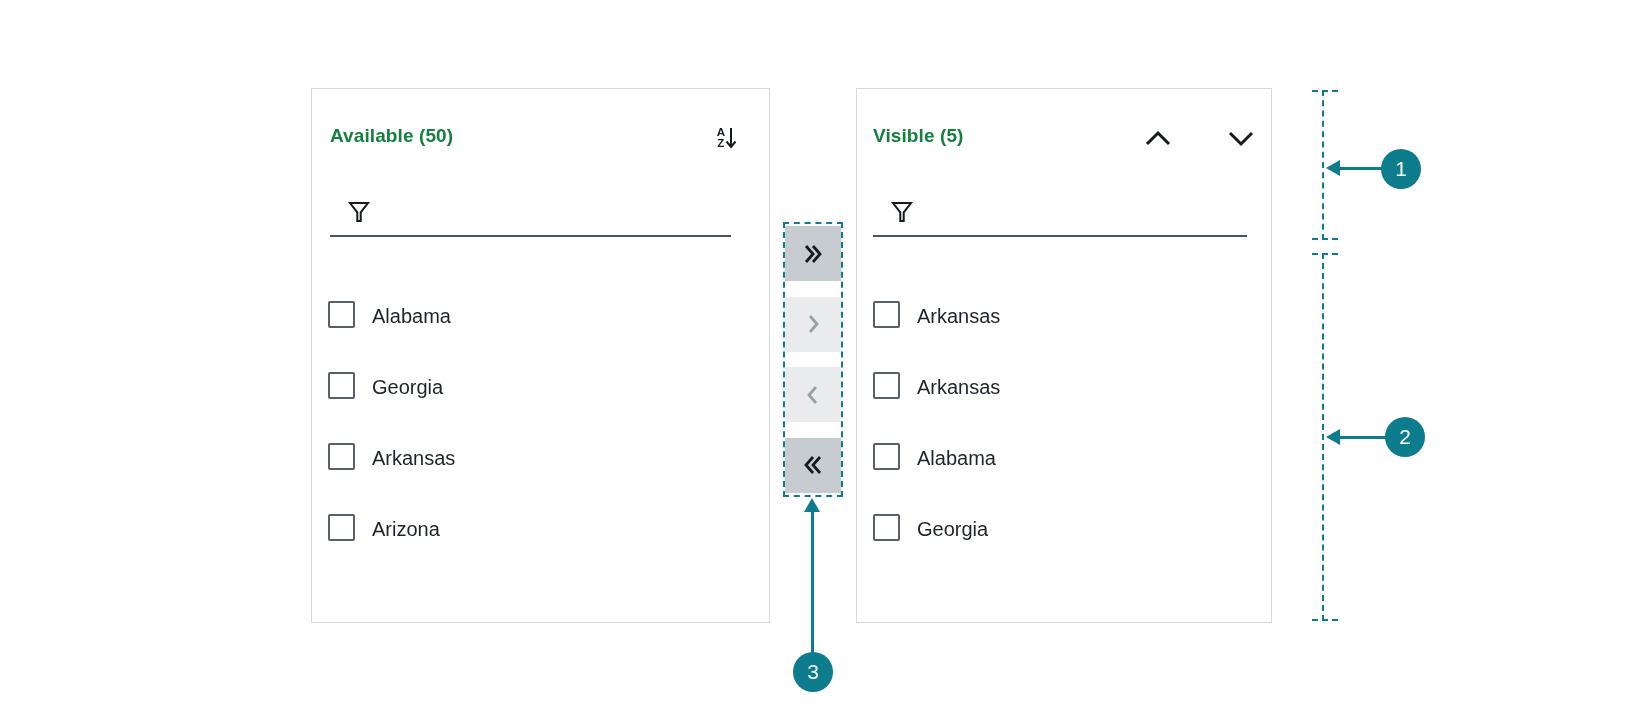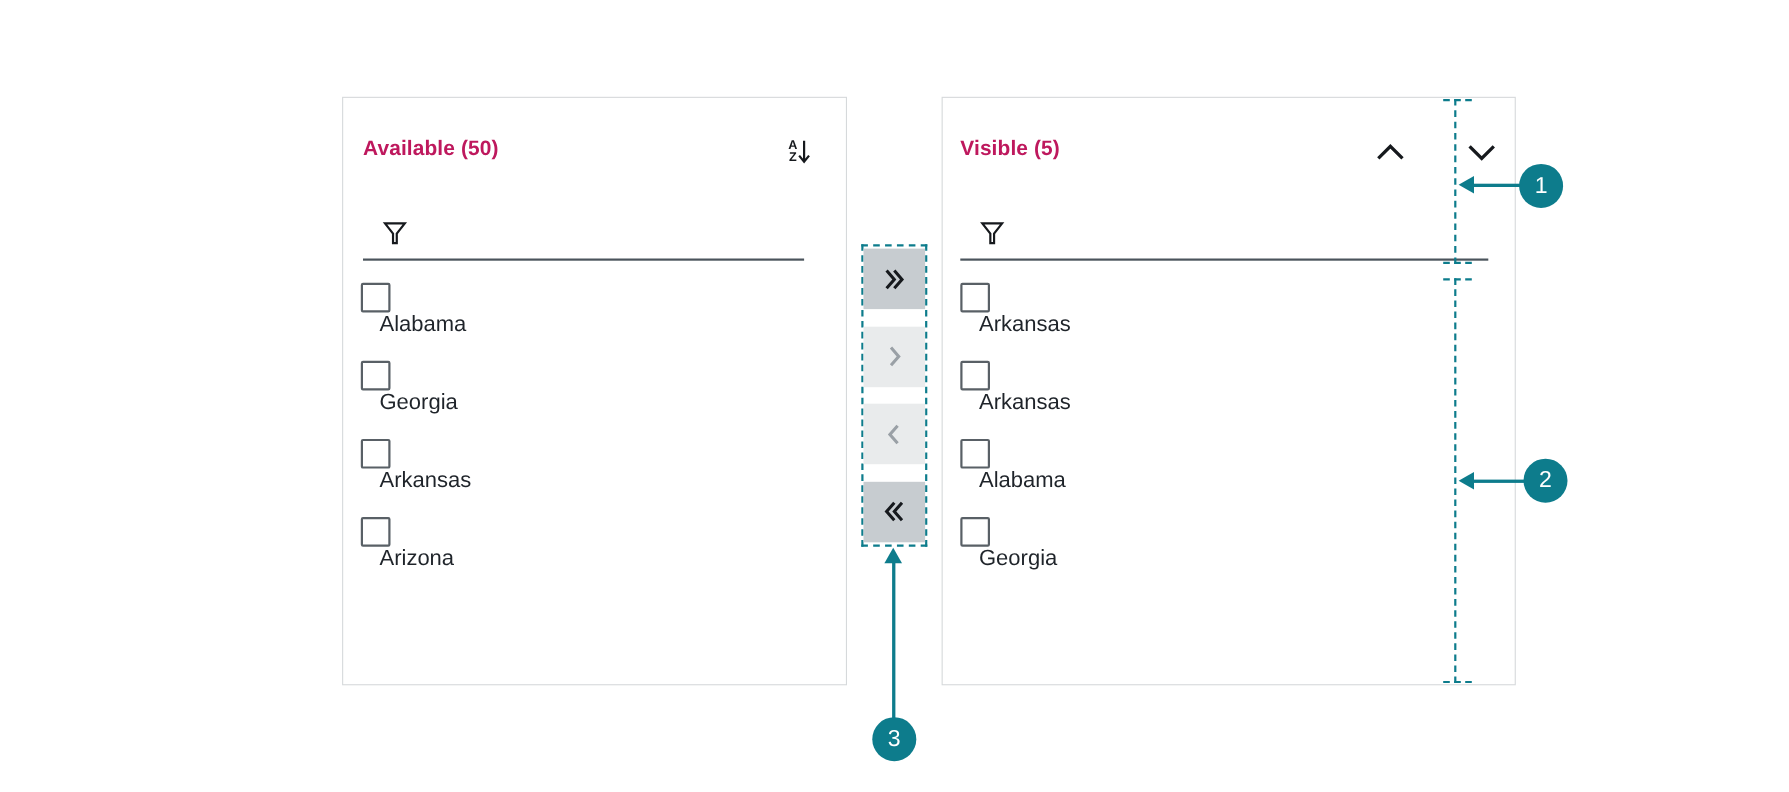--- a/index.html
+++ b/index.html
@@ -3,36 +3,36 @@
 <meta charset="utf-8">
 <style>
   html,body{margin:0;padding:0;background:#ffffff;}
   .canvas{
     position:relative;width:1626px;height:720px;background:#ffffff;overflow:hidden;
     font-family:"Liberation Sans","DejaVu Sans",sans-serif;color:#20262c;
   }
   
   .panel{position:absolute;top:88px;height:535px;background:#fff;border:1.5px solid #d6d9db;box-sizing:border-box;}
   .panel.left{left:311px;width:459px;}
-  .panel.right{left:856px;width:522px;}
-  .panel-title{position:absolute;left:18px;top:36px;font-size:19px;font-weight:600;color:#be185d;letter-spacing:.1px;}
+  .panel.right{left:856px;width:416px;}
+  .panel-title{position:absolute;left:18px;top:36px;font-size:19px;font-weight:600;color:#15803d;letter-spacing:.1px;}
   
   .sort-btn{position:absolute;right:32px;top:36px;display:flex;align-items:center;background:none;border:none;padding:0;cursor:pointer;}
   .az-col{display:flex;flex-direction:column;font-size:11.5px;font-weight:600;line-height:1.0;color:#16191d;}
   
   .caret-group{position:absolute;right:13px;top:38px;display:flex;gap:49px;}
   .caret-btn{background:none;border:none;padding:0;width:34px;height:22px;display:flex;align-items:center;justify-content:center;cursor:pointer;}
   
   .filter-row{position:absolute;left:18px;right:38px;top:100px;height:46px;border-bottom:2px solid #4b545c;display:flex;align-items:center;}
   .panel.right .filter-row{left:16px;right:24px;}
   .funnel{margin-left:16px;flex:0 0 auto;}
   .filter-input{flex:1;margin-left:12px;border:none;outline:none;font-size:19px;font-family:inherit;color:#20262c;background:transparent;height:34px;}
   
   .item-list{position:absolute;left:16px;right:16px;top:168px;list-style:none;margin:0;padding:0;}
-  .item-row{height:71px;display:flex;align-items:flex-start;cursor:pointer;flex-direction:column;}
+  .item-row{height:71px;display:flex;align-items:flex-end;cursor:pointer;}
   .checkbox{flex:0 0 auto;width:27px;height:27px;border:2px solid #596066;border-radius:2px;background:#fff;box-sizing:border-box;}
   .item-label{margin-left:17px;font-size:20px;color:#1f242a;}
   
   .transfer-col{position:absolute;left:783px;top:222px;width:60px;height:275px;border:2px dashed #0d7c8c;box-sizing:border-box;padding:2px 0;display:flex;flex-direction:column;justify-content:space-between;align-items:center;}
   .xfer{width:56px;height:55px;border:none;padding:0;display:flex;align-items:center;justify-content:center;cursor:pointer;}
   .xfer.enabled{background:#c7ccd0;}
   .xfer.disabled{background:#e9ebec;}
   
   .bracket{position:absolute;width:0;border-left:2px dashed #0d7c8c;}
   .bracket::before,.bracket::after{content:"";position:absolute;left:-12px;width:26px;border-top:2px dashed #0d7c8c;}

